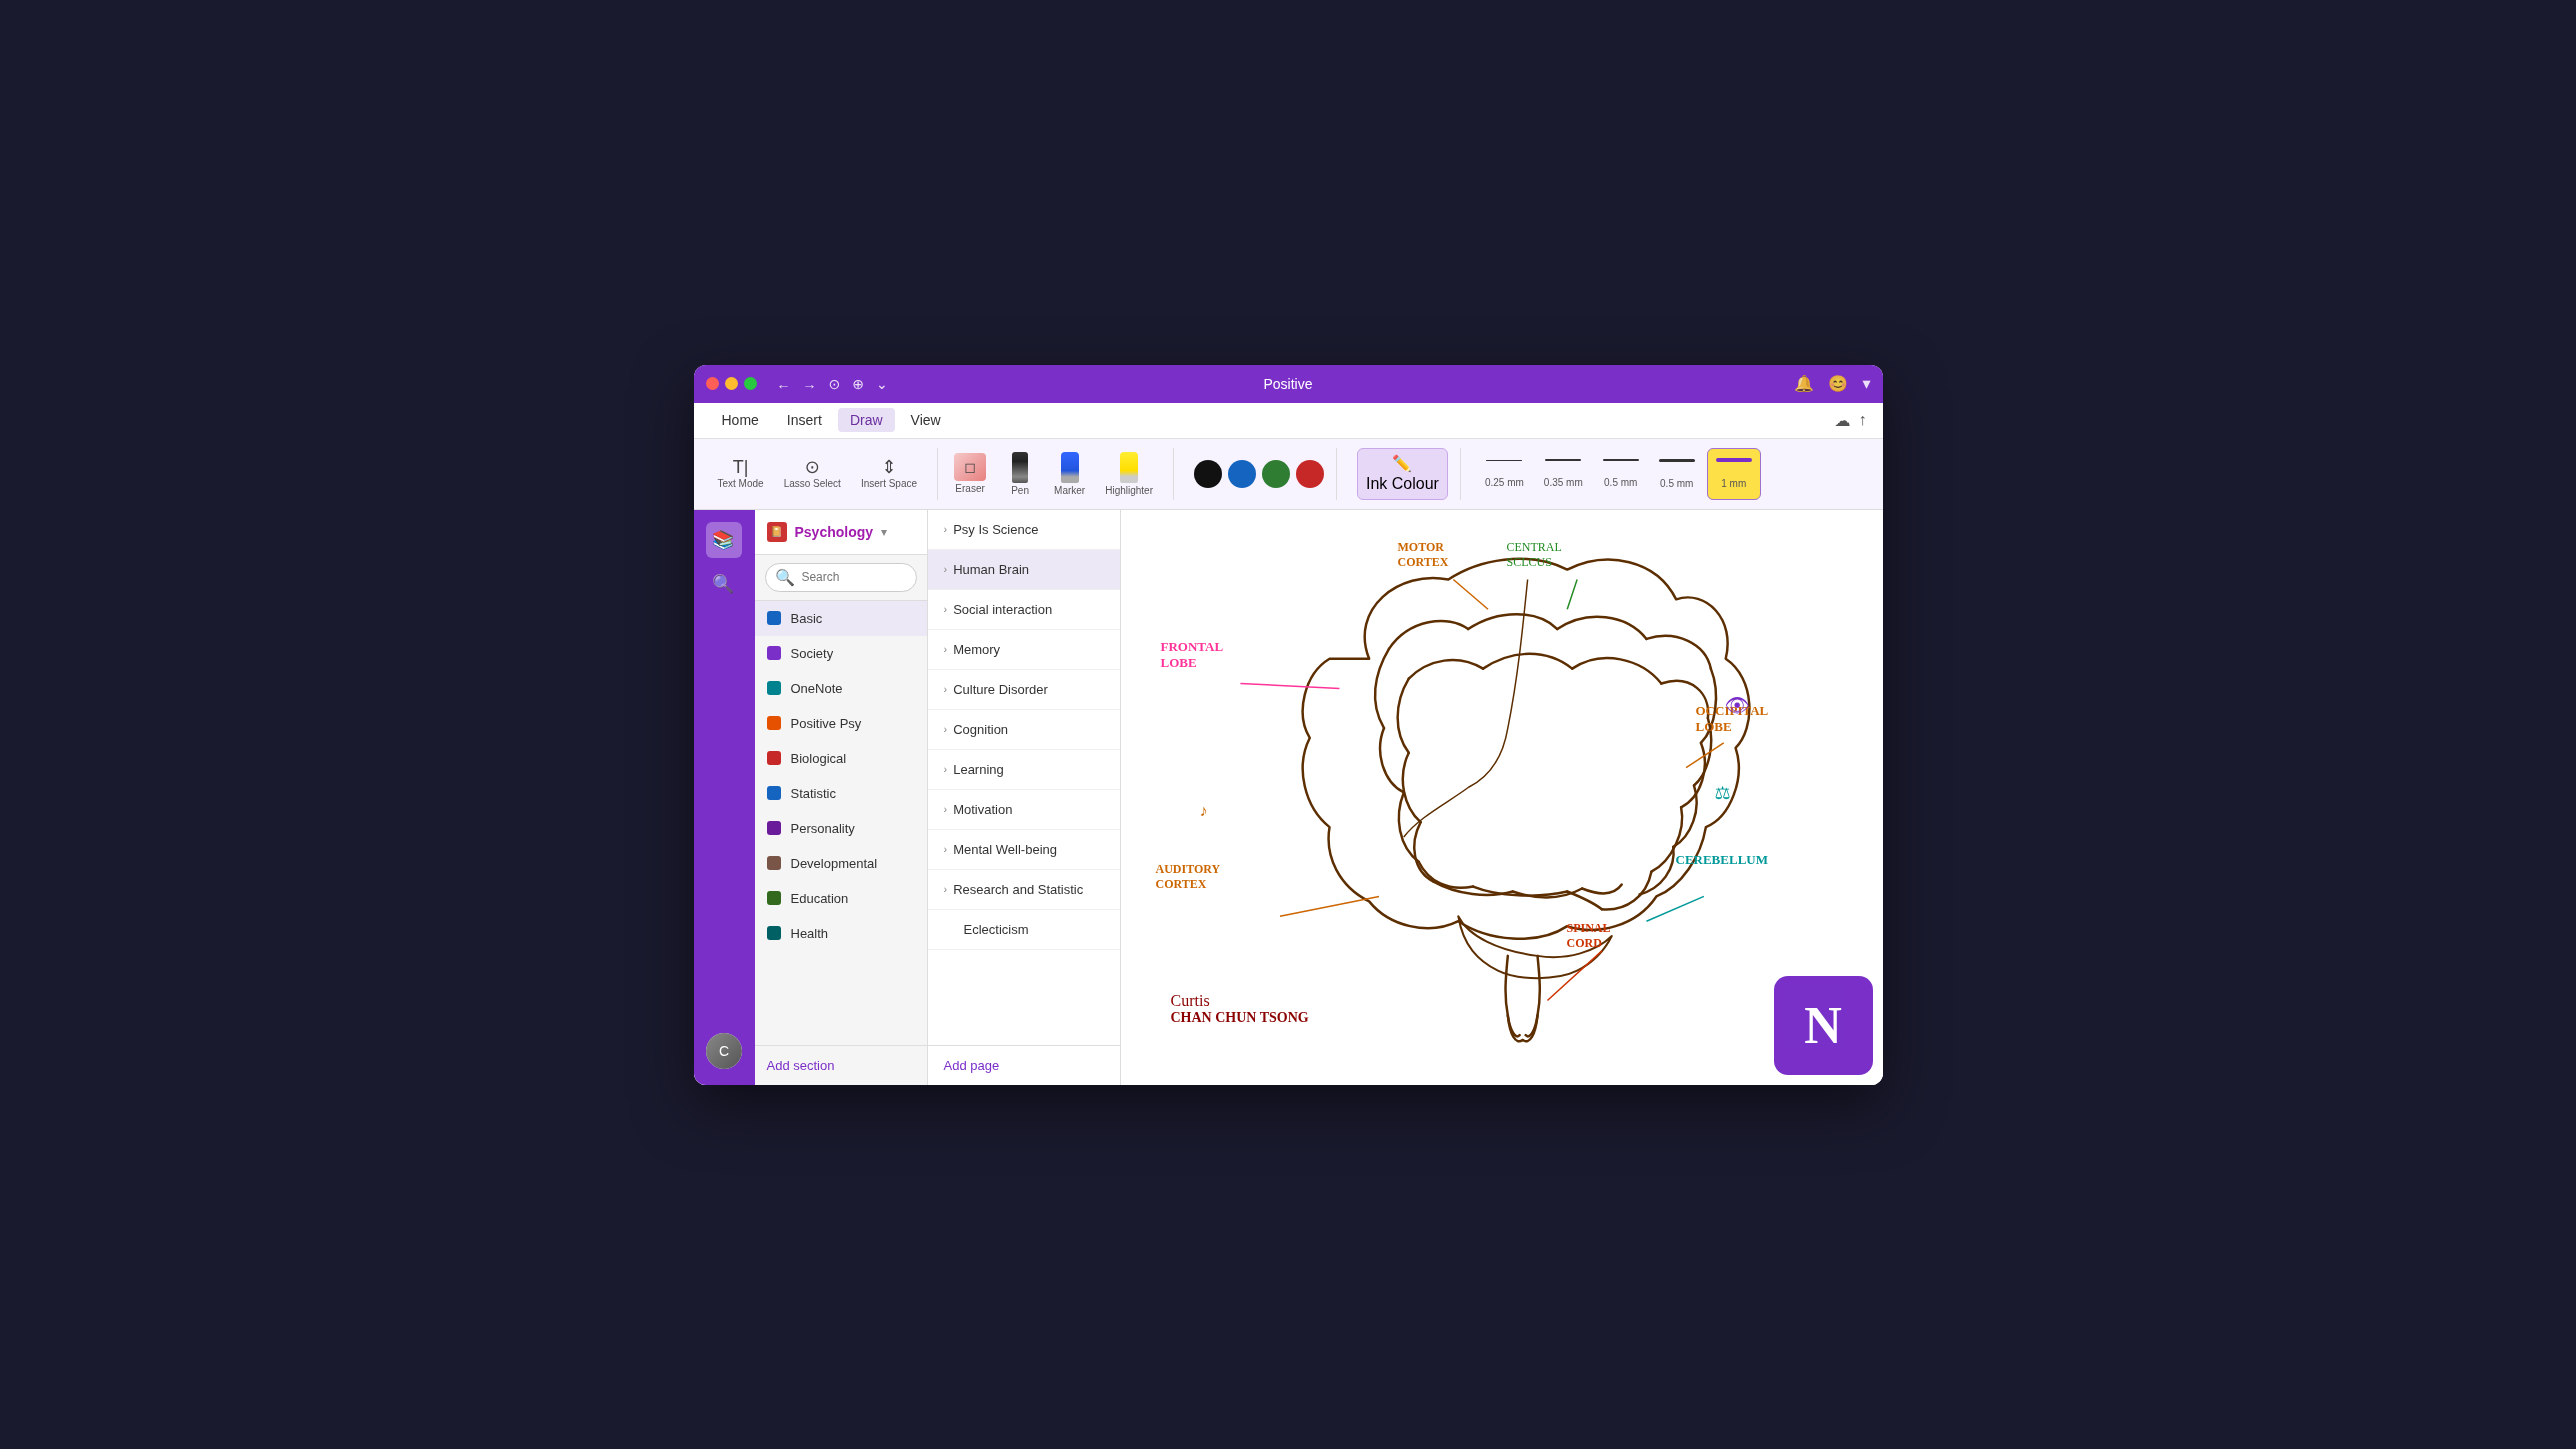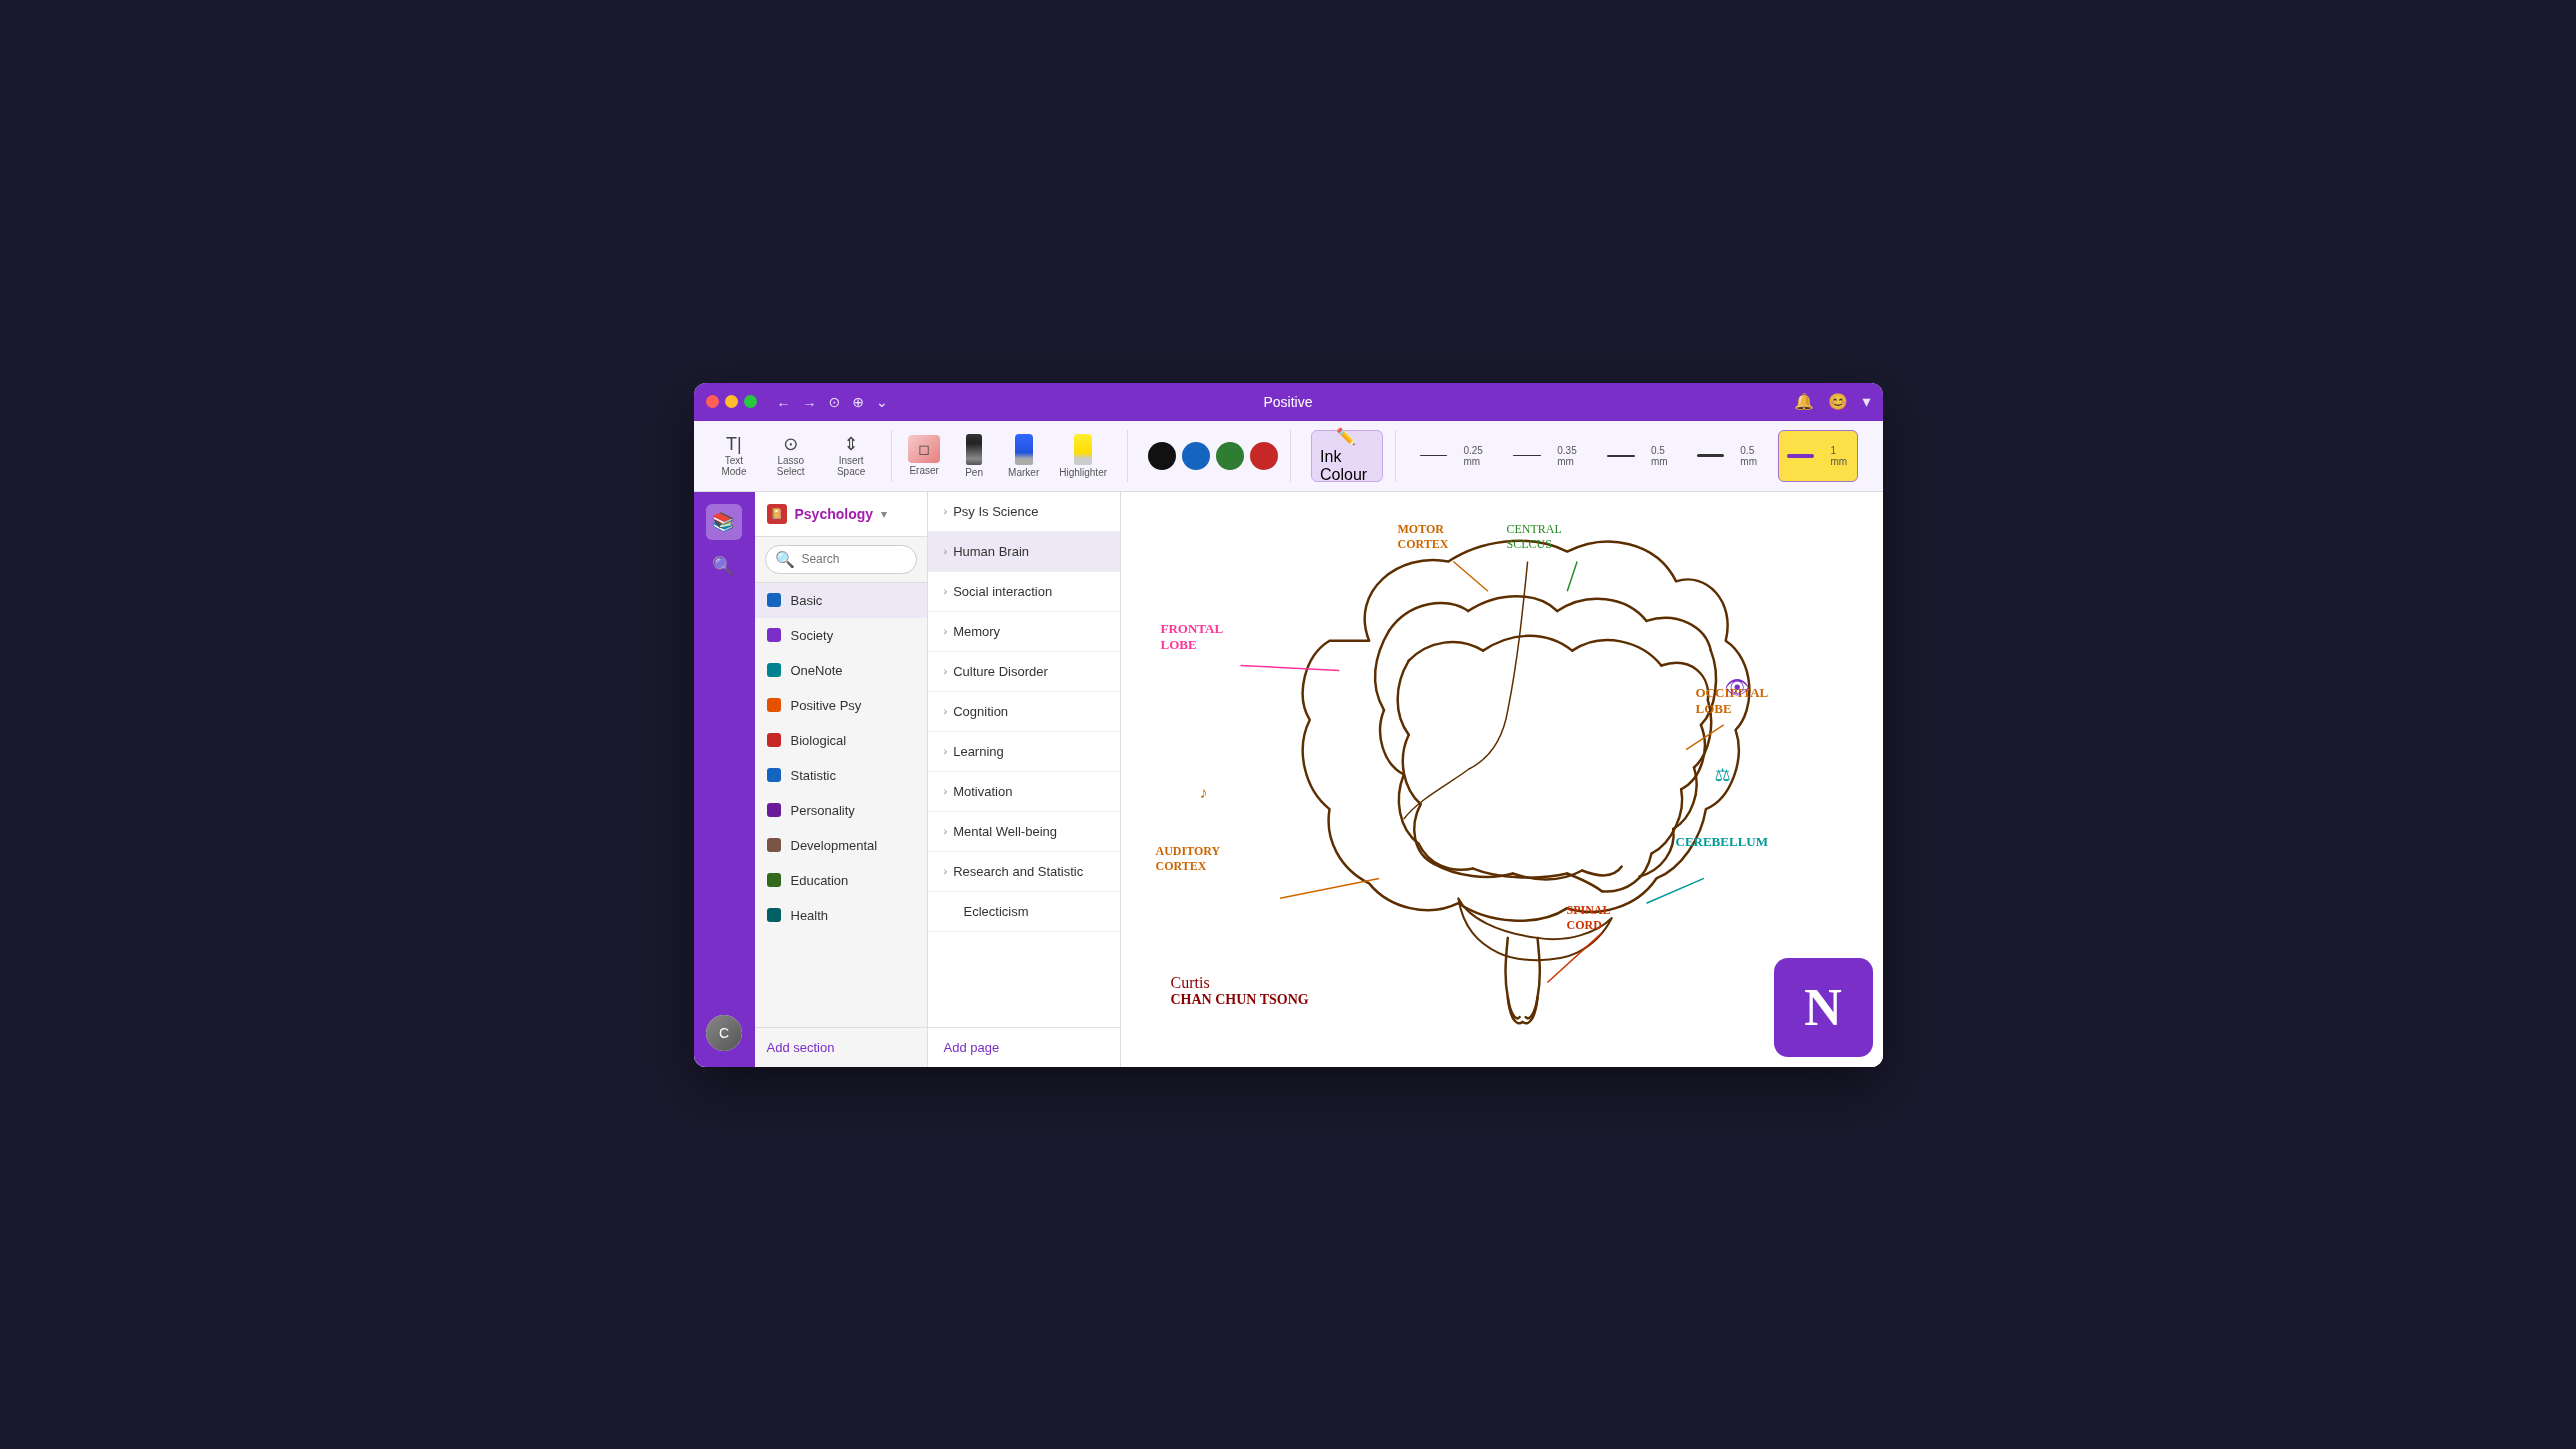--- a/index.html
+++ b/index.html
@@ -179,20 +179,21 @@
     
     .stroke-group {
       display: flex;
       align-items: center;
       gap: 4px;
       padding: 0 8px;
       height: 52px;
     }
     .stroke-btn {
       display: flex;
+      flex-direction: column;
       align-items: center;
       justify-content: center;
       padding: 4px 8px;
       border-radius: 6px;
       cursor: pointer;
       height: 52px;
       gap: 16px;
       min-width: 48px;
     }
     .stroke-btn.active {
@@ -395,20 +396,30 @@
       <span>⌄</span>
     </div>
     <div class="window-title">Positive</div>
     <div class="title-bar-right">
       <span>🔔</span>
       <span>😊</span>
       <span>▾</span>
     </div>
   </div>
 
+  <div class="menu-bar">
+    <div class="menu-item">Home</div>
+    <div class="menu-item">Insert</div>
+    <div class="menu-item active">Draw</div>
+    <div class="menu-item">View</div>
+    <div class="menu-right">
+      <span>☁</span>
+      <span>↑</span>
+    </div>
+  </div>
 
   <div class="toolbar">
 
     <div class="tool-group">
       <div class="tool-btn">
         <span class="icon">T|</span>
         <span class="label">Text Mode</span>
       </div>
       <div class="tool-btn">
         <span class="icon">⊙</span>

